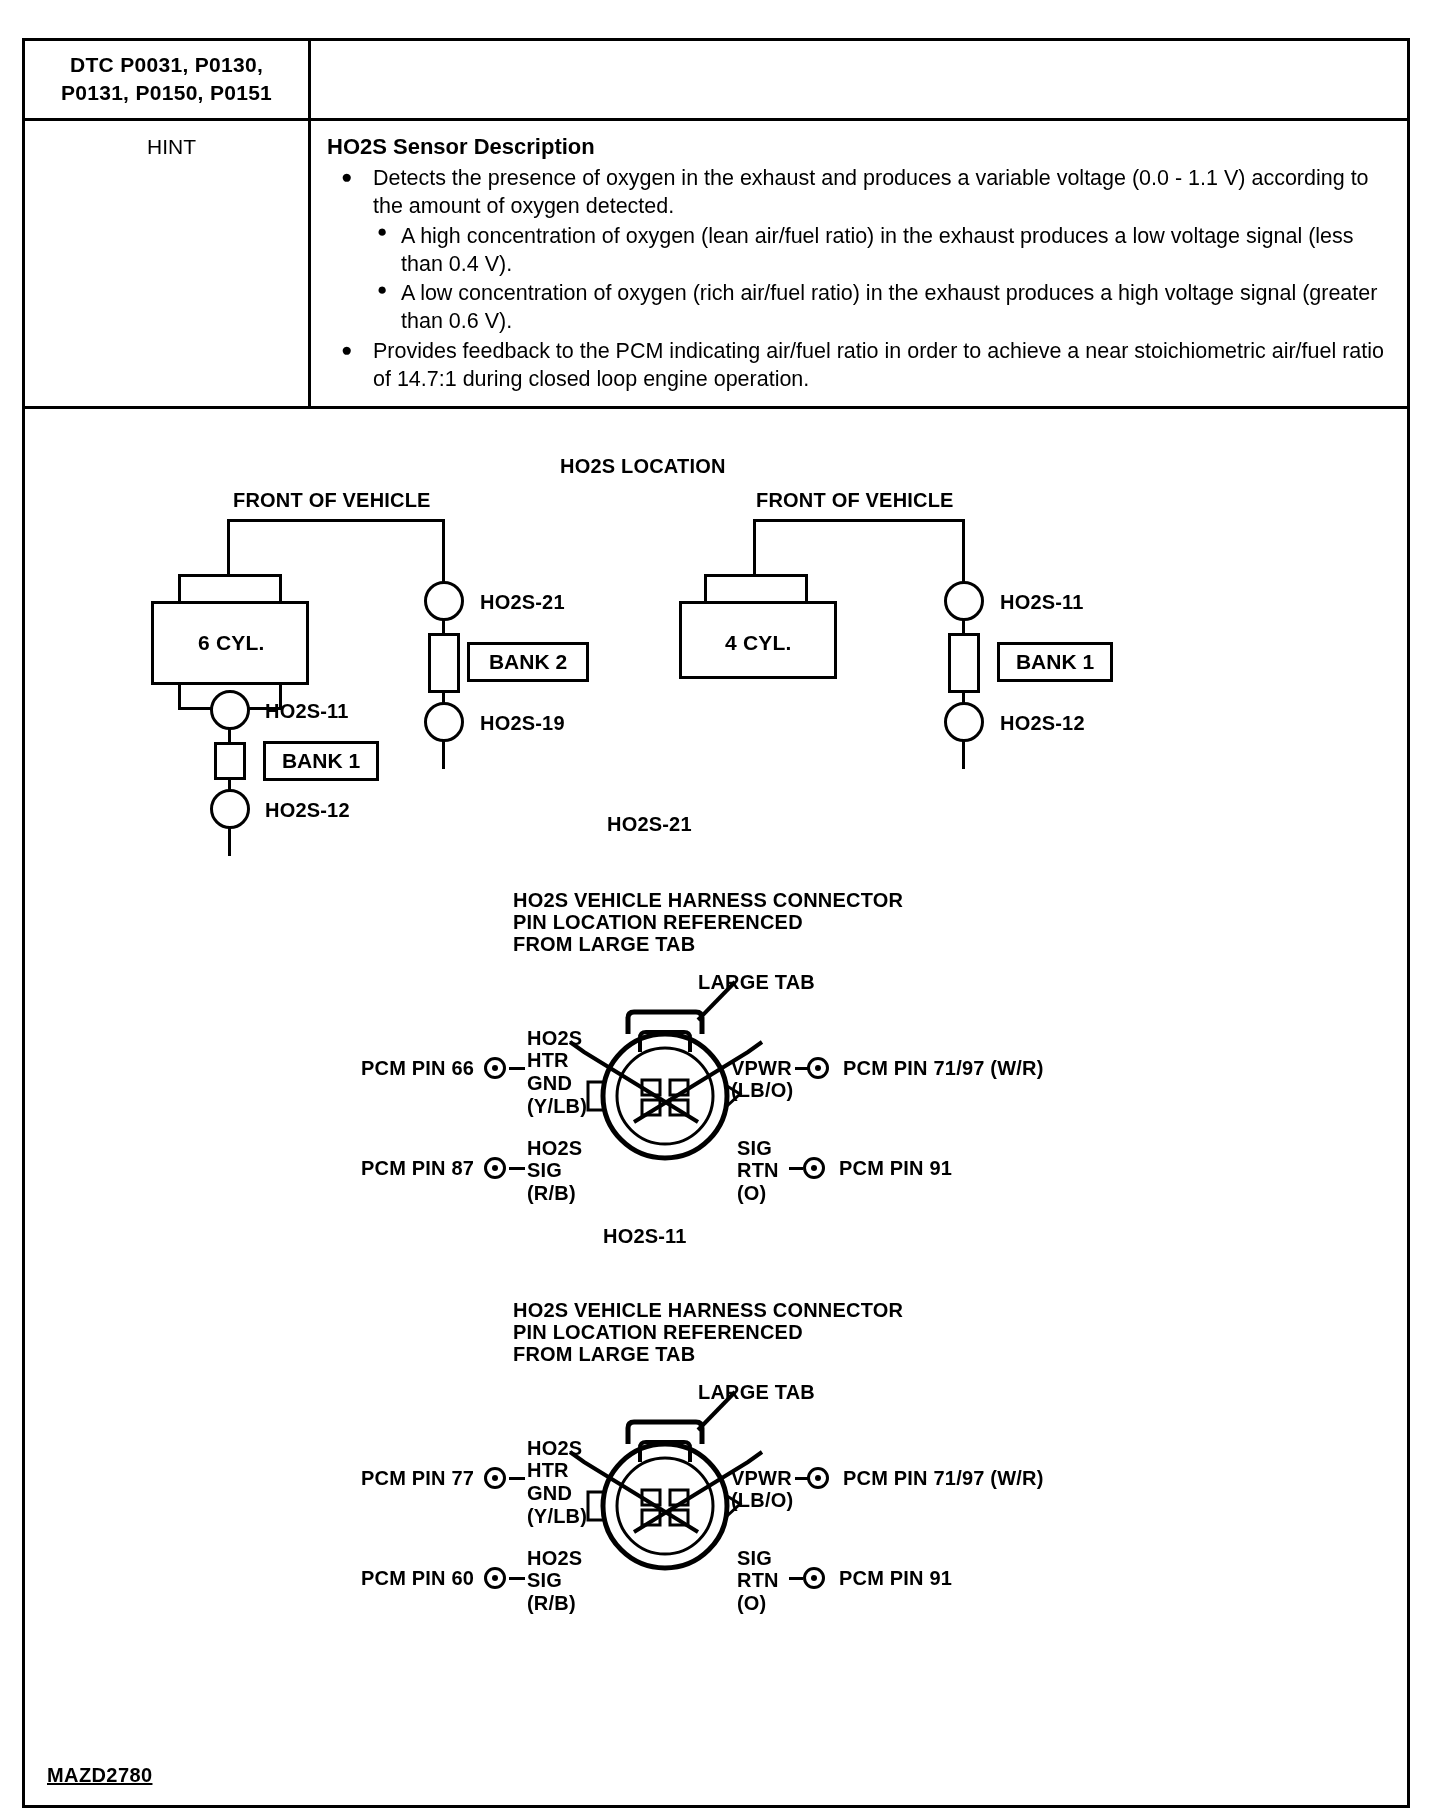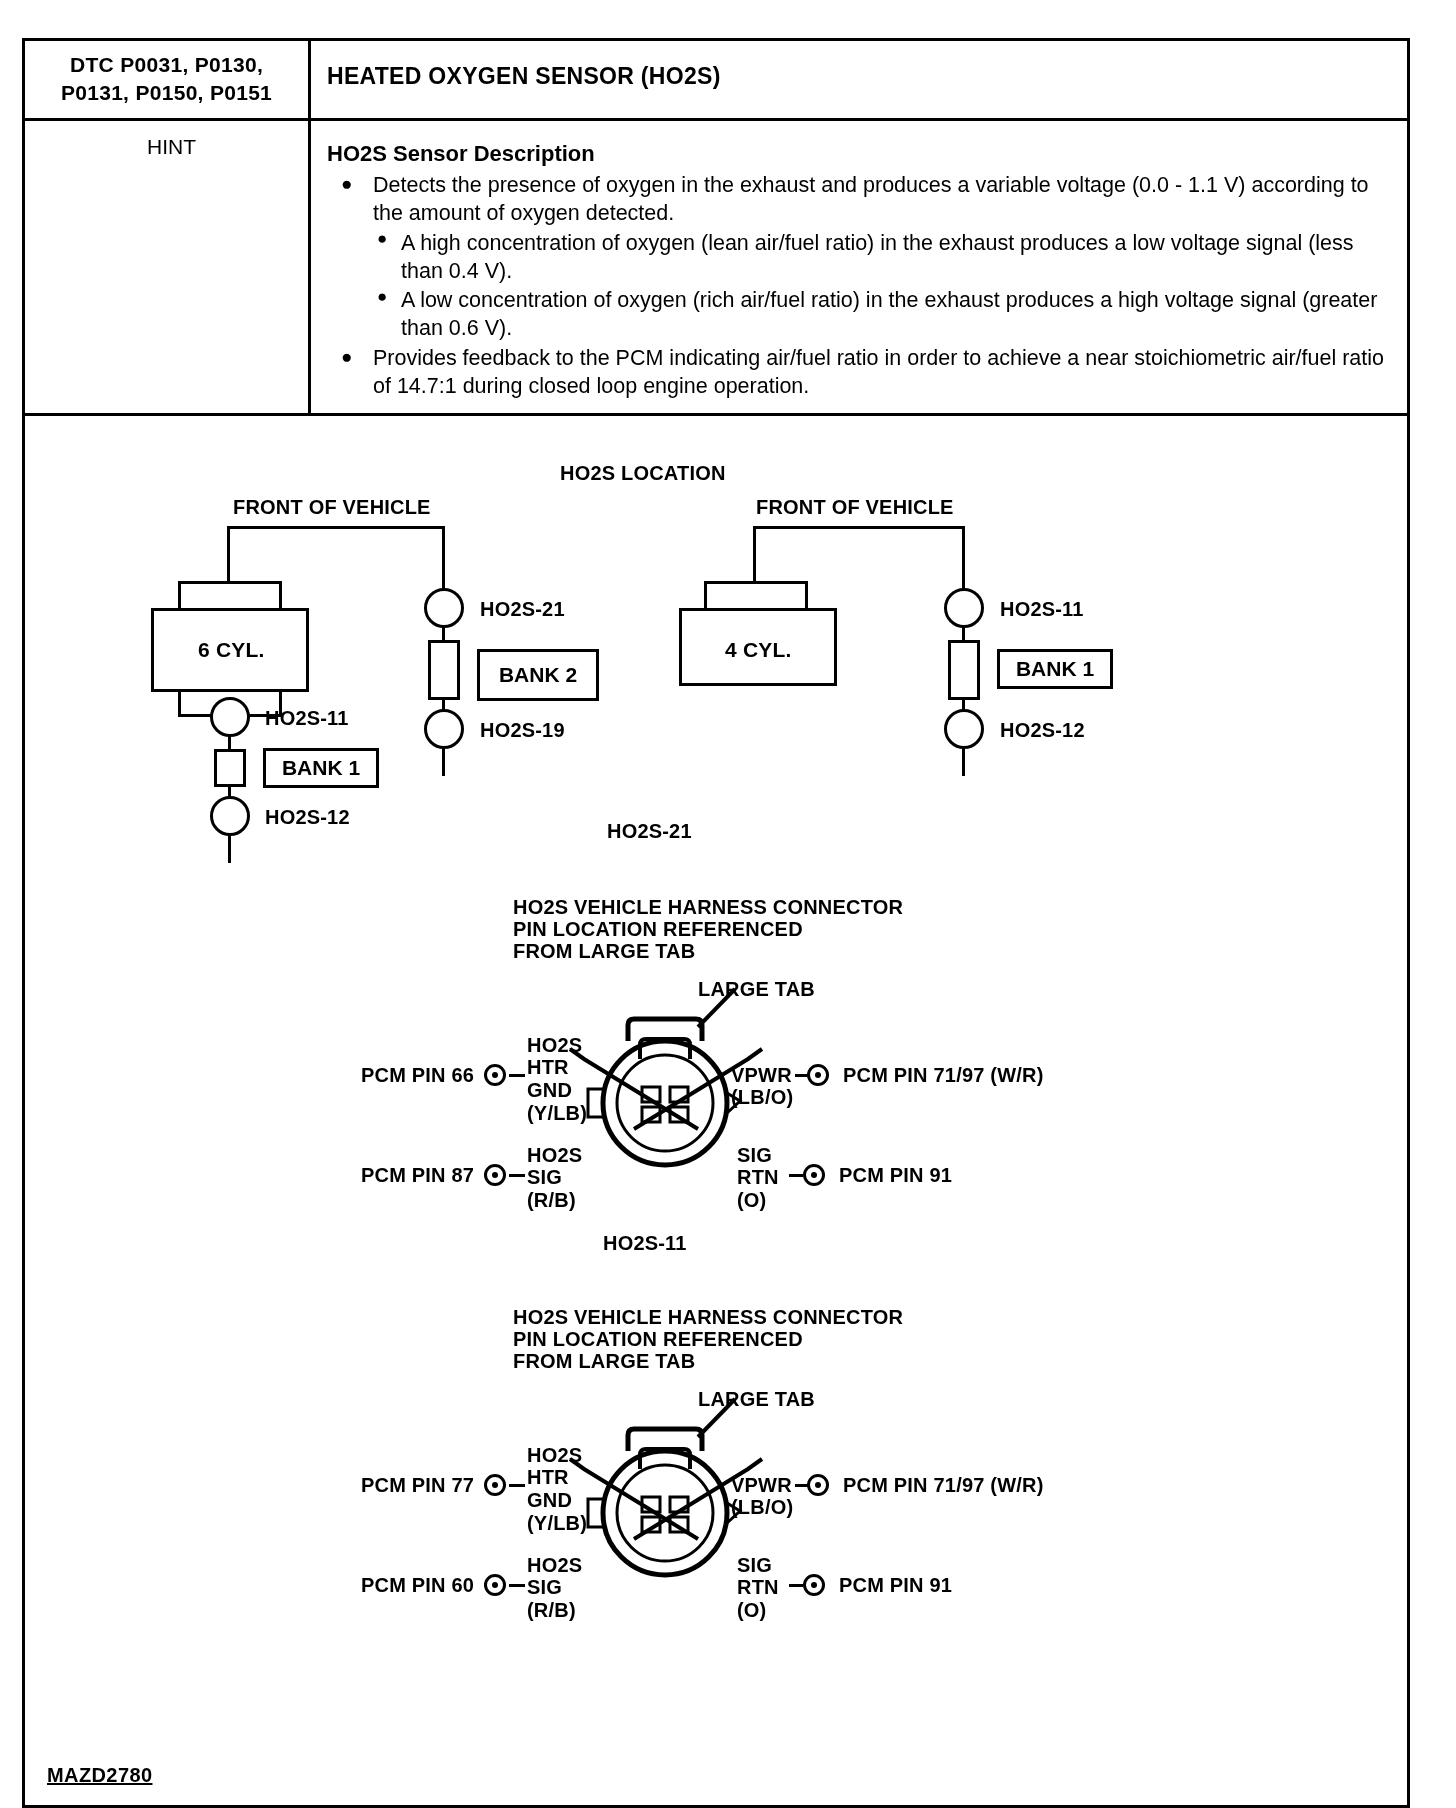--- a/index.html
+++ b/index.html
@@ -51,21 +51,21 @@
     width:286px;
     box-sizing:border-box;
     border-right:3px solid #000;
     padding:14px 6px 0 16px;
     text-align:center;
     font-size:21px;
   }
   .hint-right{
     flex:1;
     box-sizing:border-box;
-    padding:19px 14px 12px 16px;
+    padding:12px 14px 12px 16px;
     font-size:21.5px;
     line-height:1.31;
   }
   .desc-title{font-weight:bold;font-size:22px;margin-bottom:2px;}
   ul.lvl1{list-style:none;margin:0;padding:0;}
   ul.lvl1 > li{
     position:relative;
     padding-left:46px;
     margin-top:2px;
   }
@@ -131,21 +131,20 @@
   svg{position:absolute;overflow:visible;}
 </style>
 </head>
 <body>
 
 <div class="page">
 
   <div class="hdr-row">
     <div class="hdr-left" style="white-space: pre;">DTC P0031, P0130,
 P0131, P0150, P0151</div>
-    <div class="hdr-right">HEATED OXYGEN SENSOR (HO2S)</div>
   </div>
 
   <div class="hint-row">
     <div class="hint-left">HINT</div>
     <div class="hint-right">
       <div class="desc-title">HO2S Sensor Description</div>
       <ul class="lvl1">
         <li>
           <span class="bul">●</span>
           <span>Detects the presence of oxygen in the exhaust and produces a variable voltage (0.0 - 1.1 V) according to the amount of oxygen detected.</span>
@@ -193,21 +192,21 @@
       </div>
     <div class="line" style="left:203px;top:369px;width:3px;height:14px;"></div>
     <div class="circ" style="left:185px;top:380px;width:40px;height:40px;"></div>
     <div class="lbl t19" style="left:240px;top:390px;">HO2S-12</div>
     <div class="line" style="left:203px;top:419px;width:3px;height:28px;"></div>
 
     <div class="circ" style="left:399px;top:172px;width:40px;height:40px;"></div>
     <div class="lbl t19" style="left:455px;top:182px;">HO2S-21</div>
     <div class="line" style="left:417px;top:211px;width:3px;height:16px;"></div>
     <div class="box" style="left:403px;top:224px;width:32px;height:60px;"></div>
-    <div class="lblbox" style="left:452px;top:233px;width:122px;height:52px;">
+    <div class="lblbox" style="left:442px;top:233px;width:122px;height:40px;">
         <span>BANK 2</span>
       </div>
     <div class="line" style="left:417px;top:282px;width:3px;height:14px;"></div>
     <div class="circ" style="left:399px;top:293px;width:40px;height:40px;"></div>
     <div class="lbl t19" style="left:455px;top:303px;">HO2S-19</div>
     <div class="line" style="left:417px;top:332px;width:3px;height:28px;"></div>
 
     <div class="lbl t19" style="left:731px;top:80px;">FRONT OF VEHICLE</div>
     <div class="line" style="left:728px;top:110px;width:212px;height:3px;"></div>
     <div class="line" style="left:728px;top:110px;width:3px;height:58px;"></div>

